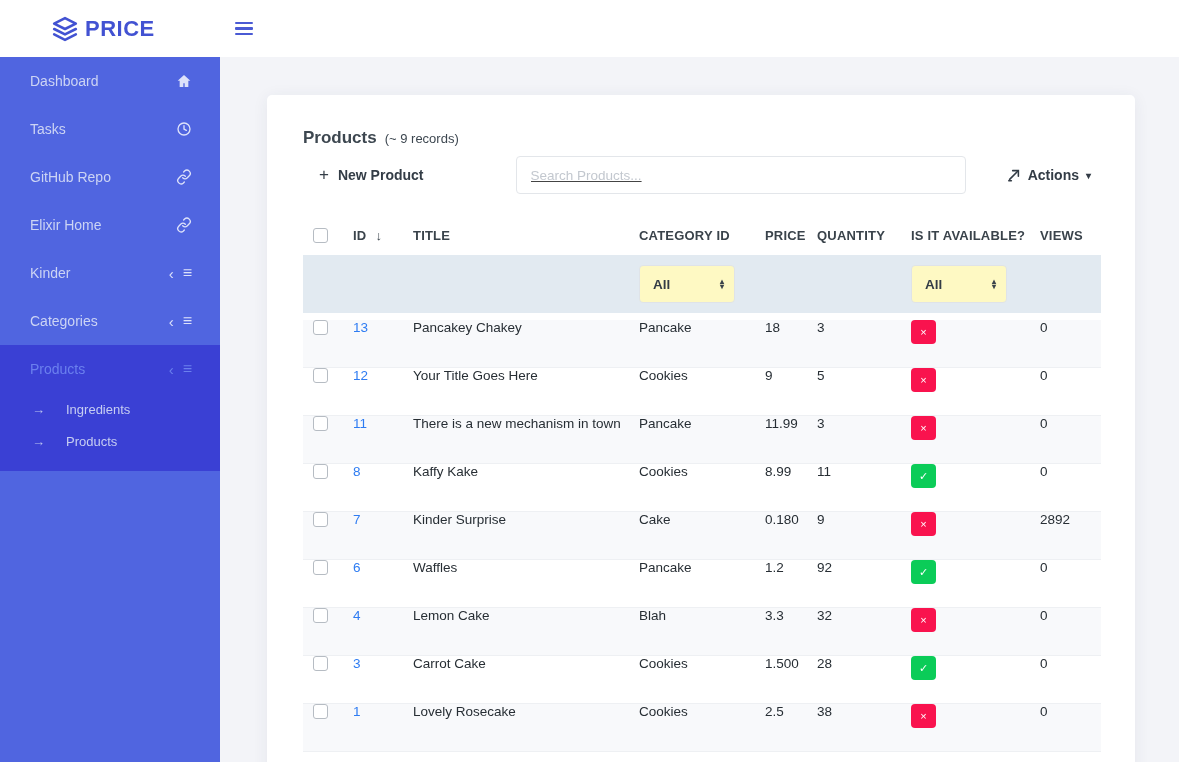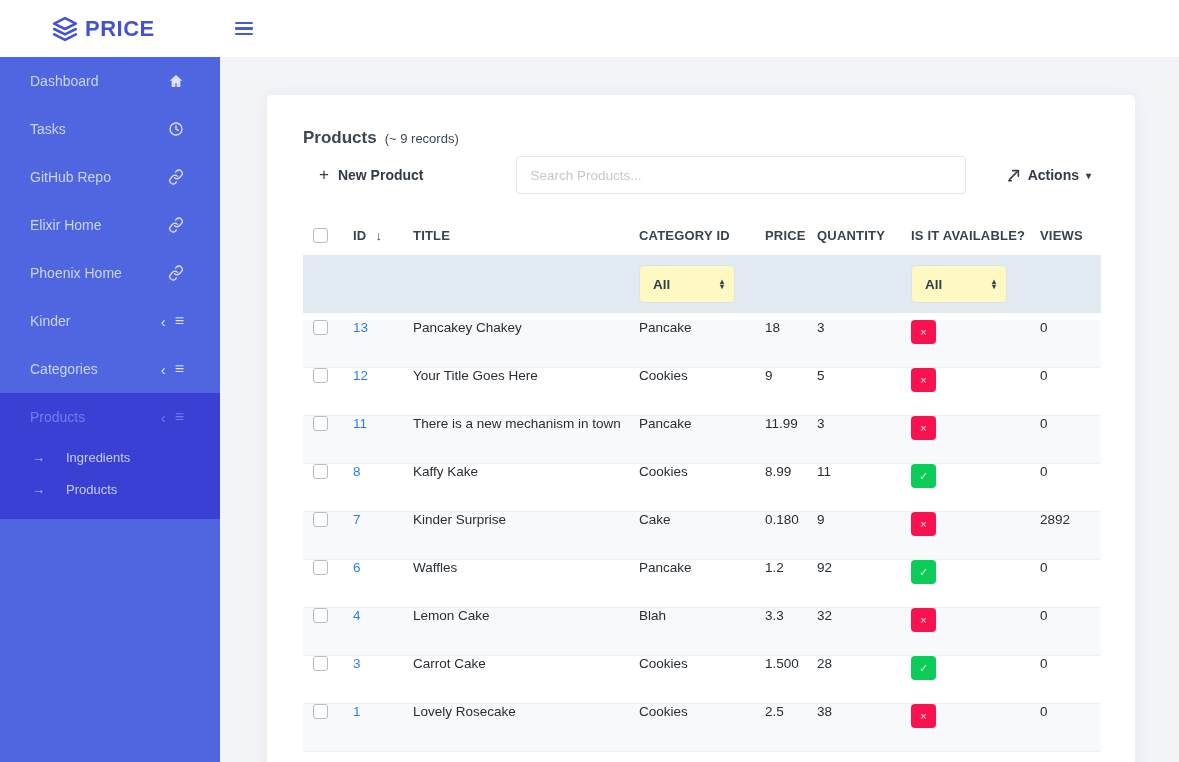--- a/index.html
+++ b/index.html
@@ -12,41 +12,41 @@
   }
   
   .topbar{position:absolute;top:0;left:0;right:0;height:57px;background:#fff;display:flex;align-items:center;z-index:3;}
   .logo{display:flex;align-items:center;gap:7px;margin-left:52px;color:var(--logo);}
   .logo svg{width:26px;height:26px;display:block;}
   .logo-text{font-size:22px;font-weight:bold;letter-spacing:.5px;}
   .hamburger{margin-left:76px;display:flex;flex-direction:column;gap:3px;cursor:pointer;padding:4px;}
   .hamburger span{width:18px;height:2.5px;background:#4a5ad4;border-radius:1px;}
   
   .sidebar{position:absolute;top:57px;left:0;bottom:0;width:220px;background:var(--sidebar);z-index:2;}
-  .side-item{height:48px;display:flex;align-items:center;padding:0 36px 0 30px;color:#ccd4f4;font-size:14px;cursor:pointer;}
+  .side-item{height:48px;display:flex;align-items:center;padding:0 28px 0 30px;color:#ccd4f4;font-size:14px;cursor:pointer;}
   .side-label{flex:1;}
   .side-icons{display:flex;align-items:center;gap:9px;color:#dde2fa;}
   .chev{font-size:15px;line-height:1;}
   .menu-ic{font-size:16px;line-height:1;}
   .ic svg{width:16px;height:16px;display:block;}
   .side-group{background:var(--sidebar-active-bg);padding-bottom:14px;}
   .side-item.active .side-label{color:var(--sidebar-active-text);}
   .side-item.active .side-icons{color:var(--sidebar-active-text);}
   .sub-item{height:32px;display:flex;align-items:center;padding:0 28px 0 32px;color:#c6cdf2;font-size:13px;gap:21px;cursor:pointer;}
   .sub-arrow{font-size:13px;color:#b9c2f0;}
   
   .main{position:absolute;left:220px;top:57px;right:0;bottom:0;}
   .card{background:#fff;border-radius:5px;box-shadow:0 2px 16px rgba(40,50,90,.07);margin:38px 44px 0 47px;padding:33px 34px 20px 36px;height:700px;}
   .page-head{display:flex;align-items:baseline;gap:8px;}
   .page-title{font-size:17px;font-weight:bold;color:#3d4750;}
   .page-records{font-size:13px;color:#3d4750;}
   .toolbar{display:flex;align-items:center;margin-top:8px;height:38px;}
   .new-product{display:flex;align-items:center;gap:9px;margin-left:16px;color:#333c46;font-weight:bold;font-size:14px;cursor:pointer;}
   .plus{font-size:17px;font-weight:normal;color:#333c46;}
-  .search-input{margin-left:92px;width:450px;height:38px;border:1px solid #e3e6ea;border-radius:4px;padding:0 14px;font-size:13.5px;color:#444;background:#fff;outline:none;font-family:"Liberation Sans",sans-serif;}
+  .search-input{margin-left:92px;width:450px;height:38px;border:1px solid #e3e6ea;border-radius:4px;padding:0 14px;font-size:13.5px;color:#444;background:#fff;outline:none;font-family:"Liberation Sans",sans-serif;text-decoration:underline;}
   .search-input::placeholder{color:#c3c8cf;}
   .actions{margin-left:auto;margin-right:10px;display:flex;align-items:center;gap:7px;font-weight:bold;font-size:14px;color:#333c46;cursor:pointer;}
   .actions svg{width:14px;height:14px;display:block;}
   .caret{font-size:10px;color:#333c46;}
   
   .table{margin-top:21px;}
   .thead{display:flex;align-items:center;height:40px;}
   .th{font-size:13px;font-weight:bold;color:#3a434b;letter-spacing:.2px;display:flex;align-items:center;}
   .sort-ic{font-size:13px;margin-left:9px;font-weight:normal;}
   .c-check{width:50px;padding-left:10px;flex-shrink:0;}
@@ -131,31 +131,20 @@
         <span class="side-icons">
           <span class="ic">
             <svg viewBox="0 0 24 24" fill="none" stroke="currentColor" stroke-width="2" stroke-linecap="round">
               <path d="M10 13a5 5 0 0 0 7.07 0l2.83-2.83a5 5 0 0 0-7.07-7.07L11.5 4.5"></path>
               <path d="M14 11a5 5 0 0 0-7.07 0L4.1 13.83a5 5 0 0 0 7.07 7.07L12.5 19.5"></path>
             </svg>
           </span>
         </span>
       </div>
       <div class="side-item">
-        <span class="side-label">Phoenix Home</span>
-        <span class="side-icons">
-          <span class="ic">
-            <svg viewBox="0 0 24 24" fill="none" stroke="currentColor" stroke-width="2" stroke-linecap="round">
-              <path d="M10 13a5 5 0 0 0 7.07 0l2.83-2.83a5 5 0 0 0-7.07-7.07L11.5 4.5"></path>
-              <path d="M14 11a5 5 0 0 0-7.07 0L4.1 13.83a5 5 0 0 0 7.07 7.07L12.5 19.5"></path>
-            </svg>
-          </span>
-        </span>
-      </div>
-      <div class="side-item">
         <span class="side-label">Kinder</span>
         <span class="side-icons">
           <span class="chev">‹</span>
           <span class="menu-ic">≡</span>
         </span>
       </div>
       <div class="side-item">
         <span class="side-label">Categories</span>
         <span class="side-icons">
           <span class="chev">‹</span>

